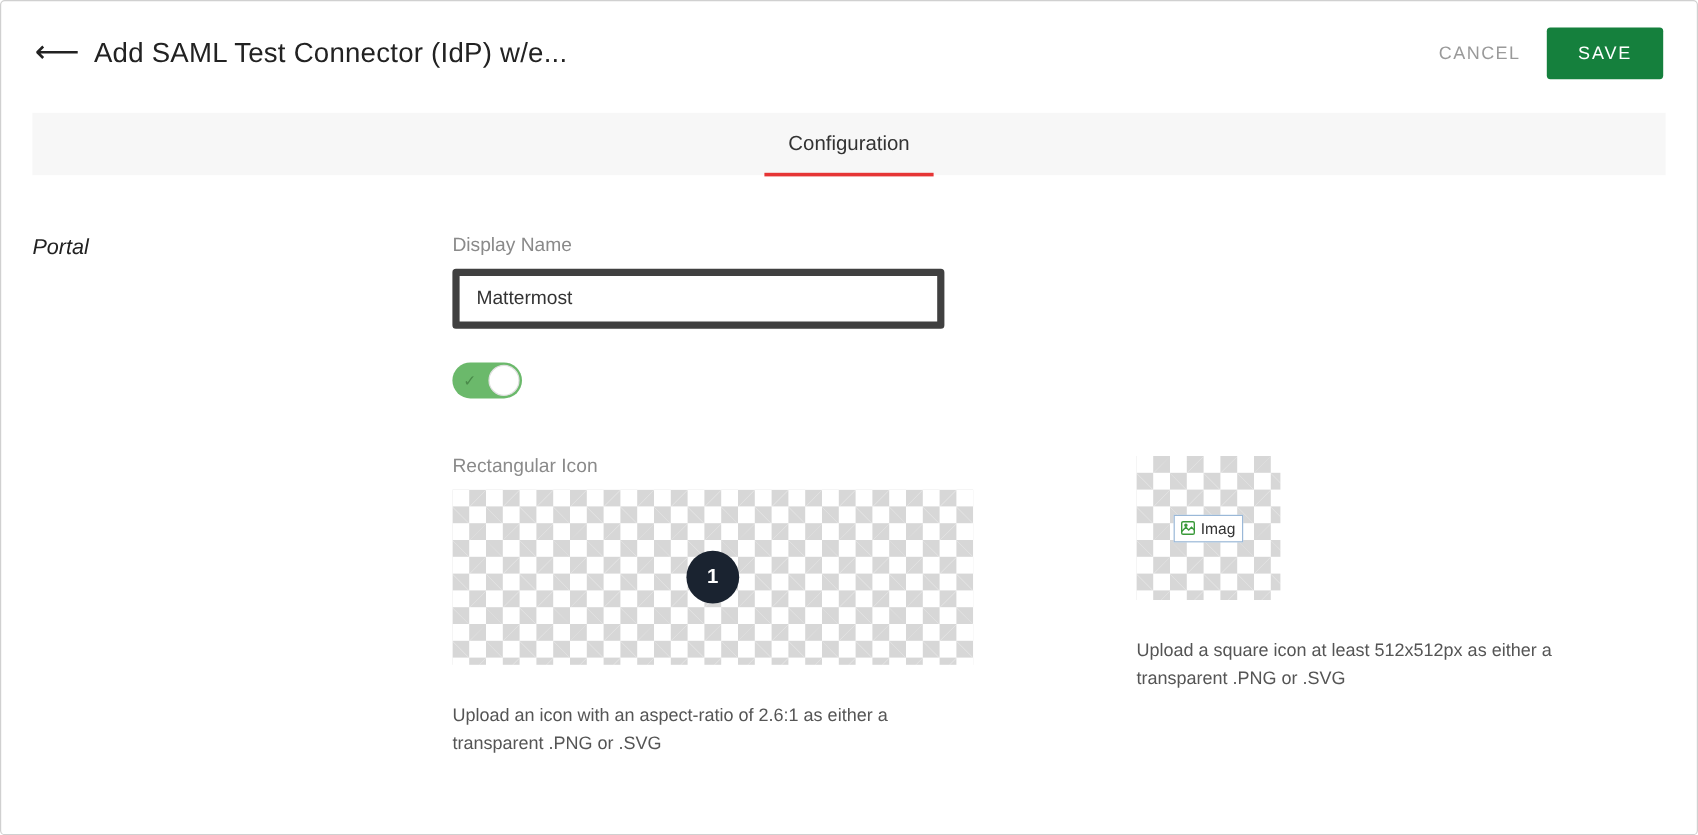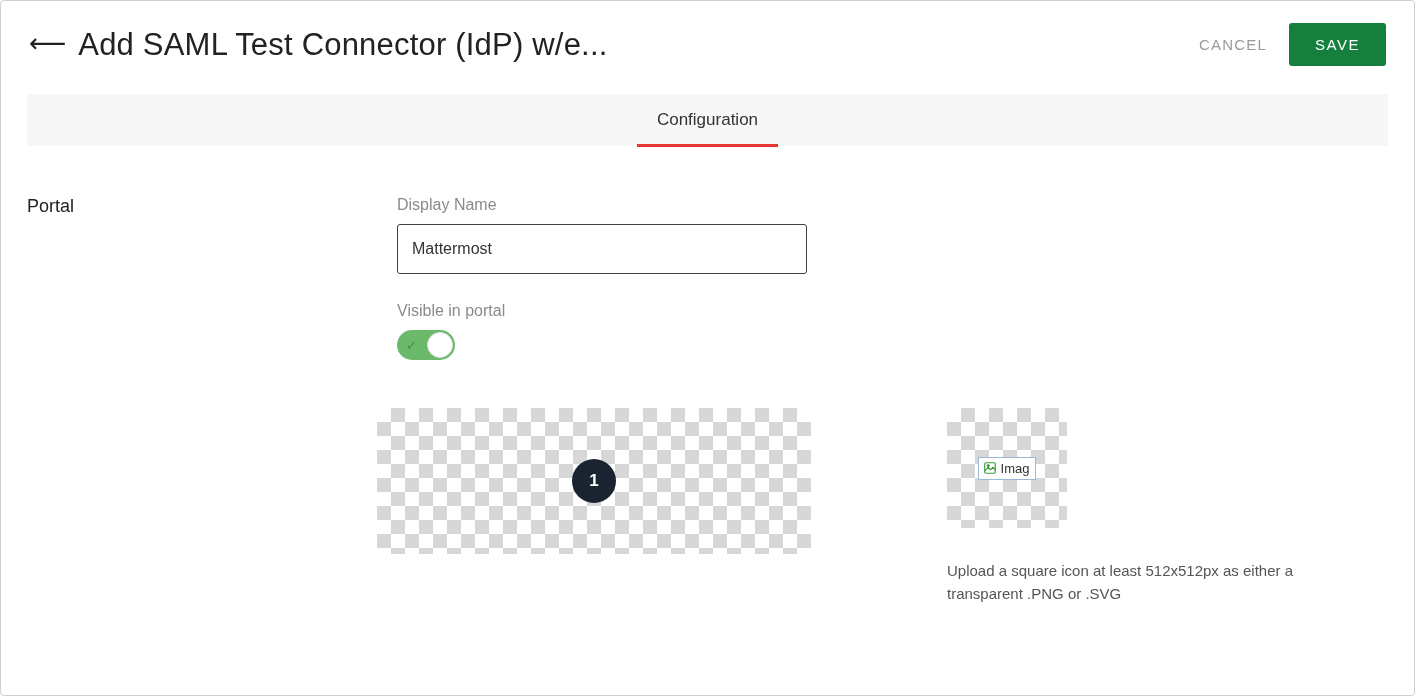--- a/index.html
+++ b/index.html
@@ -34,21 +34,21 @@
   .back-arrow {
     font-size: 26px;
     line-height: 1;
     color: #222;
     cursor: pointer;
     user-select: none;
     display: inline-block;
     transform: translateY(-2px);
   }
   .page-title {
-    font-size: 31px;
+    font-size: 23px;
     font-weight: 400;
     color: #222;
     white-space: nowrap;
     letter-spacing: 0.2px;
   }
   .header-right {
     display: flex;
     align-items: center;
     gap: 18px;
     margin-left: 10px;
@@ -105,36 +105,37 @@
 
   
   .content {
     display: grid;
     grid-template-columns: 350px 1fr;
     padding: 50px 26px 0 26px;
   }
   .section-label {
     font-size: 18px;
     color: #222;
+    font-style: italic;
   }
   .form-area {
     display: grid;
     grid-template-columns: 570px 1fr;
     column-gap: 0;
   }
-  .field-group { margin-bottom: 28px; margin-left: 20px; }
+  .field-group { margin-bottom: 28px; }
   .field-label {
     font-size: 16px;
     color: #8a8a8a;
     margin-bottom: 10px;
   }
   .text-input {
     width: 410px;
     height: 50px;
-    border: 1px solid #404040;
+    border: 6px solid #404040;
     border-radius: 3px;
     padding: 0 14px;
     font-size: 16px;
     color: #333;
   }
 
   
   .toggle {
     width: 58px; height: 30px;
     background: #6bb96b;
@@ -247,36 +248,37 @@
 
     <div class="form-area">
 
       <div class="field-group" style="grid-column:1;">
         <div class="field-label">Display Name</div>
         <input type="text" class="text-input" value="Mattermost" style="">
       </div>
       <div style="grid-column:2;"></div>
 
       <div class="field-group" style="grid-column:1;">
-        <div class="field-label">Visible in portal</div>
         <div class="toggle">
           <span class="check">✓</span>
           <span class="knob"></span>
         </div>
       </div>
       <div style="grid-column:2;"></div>
 
       <div class="icons-row">
 
         <div class="left-col">
+          <div class="field-label">Rectangular Icon</div>
           <div class="checker rect-checker">
             <div class="round-badge">
               <span>1</span>
             </div>
           </div>
+          <div class="hint">Upload an icon with an aspect-ratio of 2.6:1 as either a transparent .PNG or .SVG</div>
         </div>
 
         <div class="right-col">
           <div class="checker square-checker">
             <span class="broken-img">
               <span class="ico">
                 <svg width="14" height="14" viewBox="0 0 24 24" fill="none" stroke="#3a9a3a" stroke-width="2">
                   <rect x="3" y="3" width="18" height="18" rx="2"></rect>
                   <path d="M3 17 L9 11 L13 15 L17 11 L21 15"></path>
                   <circle cx="9" cy="8" r="1.5" fill="#3a9a3a"></circle>

